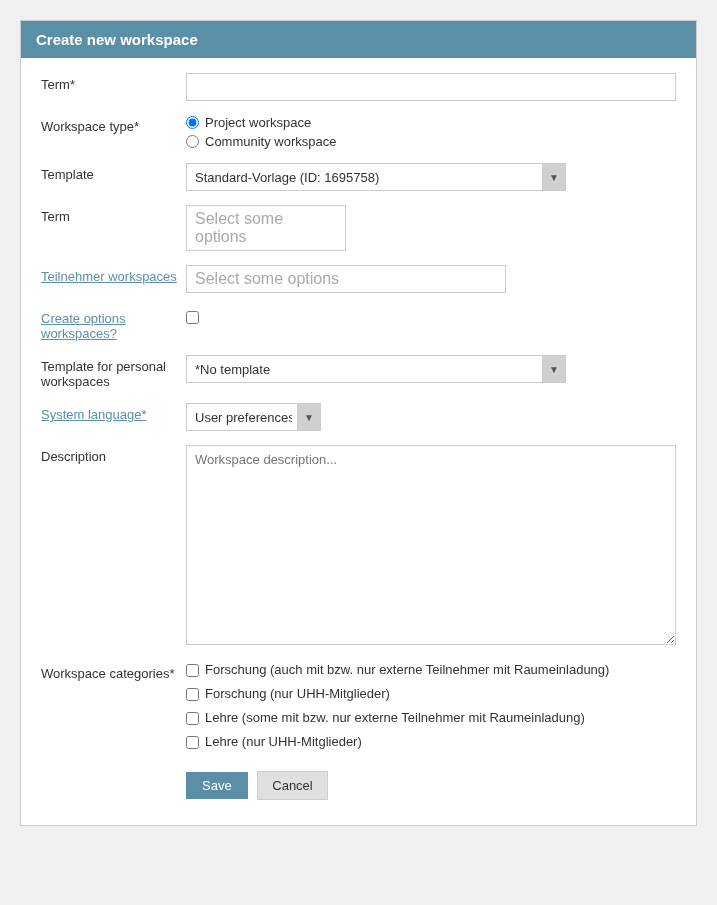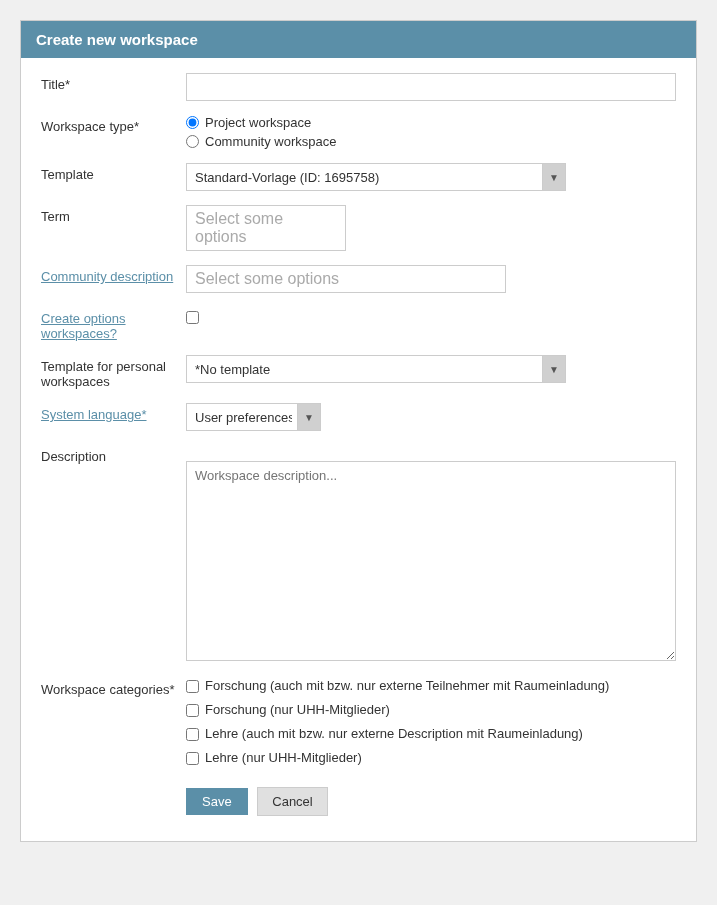--- a/index.html
+++ b/index.html
@@ -180,21 +180,20 @@
     .description-textarea {
       width: 100%;
       height: 200px;
       border: 1px solid #ccc;
       padding: 6px 8px;
       font-size: 13px;
       color: #aaa;
       resize: vertical;
       outline: none;
       font-family: Arial, sans-serif;
-      margin-top: 16px;
     }
 
     .categories-list {
       display: flex;
       flex-direction: column;
       gap: 5px;
     }
 
     .btn-save {
       background: #5b8fa8;
@@ -225,21 +224,21 @@
 
 <div class="form-container">
 
   <div class="form-header">
     <span>Create new workspace</span>
   </div>
 
   <div class="form-body">
 
     <div class="form-row">
-      <div class="form-label">Title*</div>
+      <div class="form-label">Term*</div>
       <div class="form-control-area">
         <input type="text" class="text-input" style="">
       </div>
     </div>
 
     <div class="form-row">
       <div class="form-label">Workspace type*</div>
       <div class="form-control-area">
         <div class="radio-group">
           <div class="radio-item">
@@ -271,21 +270,21 @@
       <div class="form-label">Term</div>
       <div class="form-control-area">
         <div class="tag-input-box term-tag-box">
           <span>Select some options</span>
         </div>
       </div>
     </div>
 
     <div class="form-row">
       <div class="form-label">
-        <a>Community description</a>
+        <a>Teilnehmer workspaces</a>
       </div>
       <div class="form-control-area">
         <div class="tag-input-box community-tag-box">
           <span>Select some options</span>
         </div>
       </div>
     </div>
 
     <div class="form-row">
       <div class="form-label">
@@ -342,21 +341,21 @@
           <div class="checkbox-item">
             <input type="checkbox" id="cat1" style="">
             <label for="cat1">Forschung (auch mit bzw. nur externe Teilnehmer mit Raumeinladung)</label>
           </div>
           <div class="checkbox-item">
             <input type="checkbox" id="cat2" style="">
             <label for="cat2">Forschung (nur UHH-Mitglieder)</label>
           </div>
           <div class="checkbox-item">
             <input type="checkbox" id="cat3" style="">
-            <label for="cat3">Lehre (auch mit bzw. nur externe Description mit Raumeinladung)</label>
+            <label for="cat3">Lehre (some mit bzw. nur externe Teilnehmer mit Raumeinladung)</label>
           </div>
           <div class="checkbox-item">
             <input type="checkbox" id="cat4" style="">
             <label for="cat4">Lehre (nur UHH-Mitglieder)</label>
           </div>
         </div>
       </div>
     </div>
 
     <div class="buttons-row">

